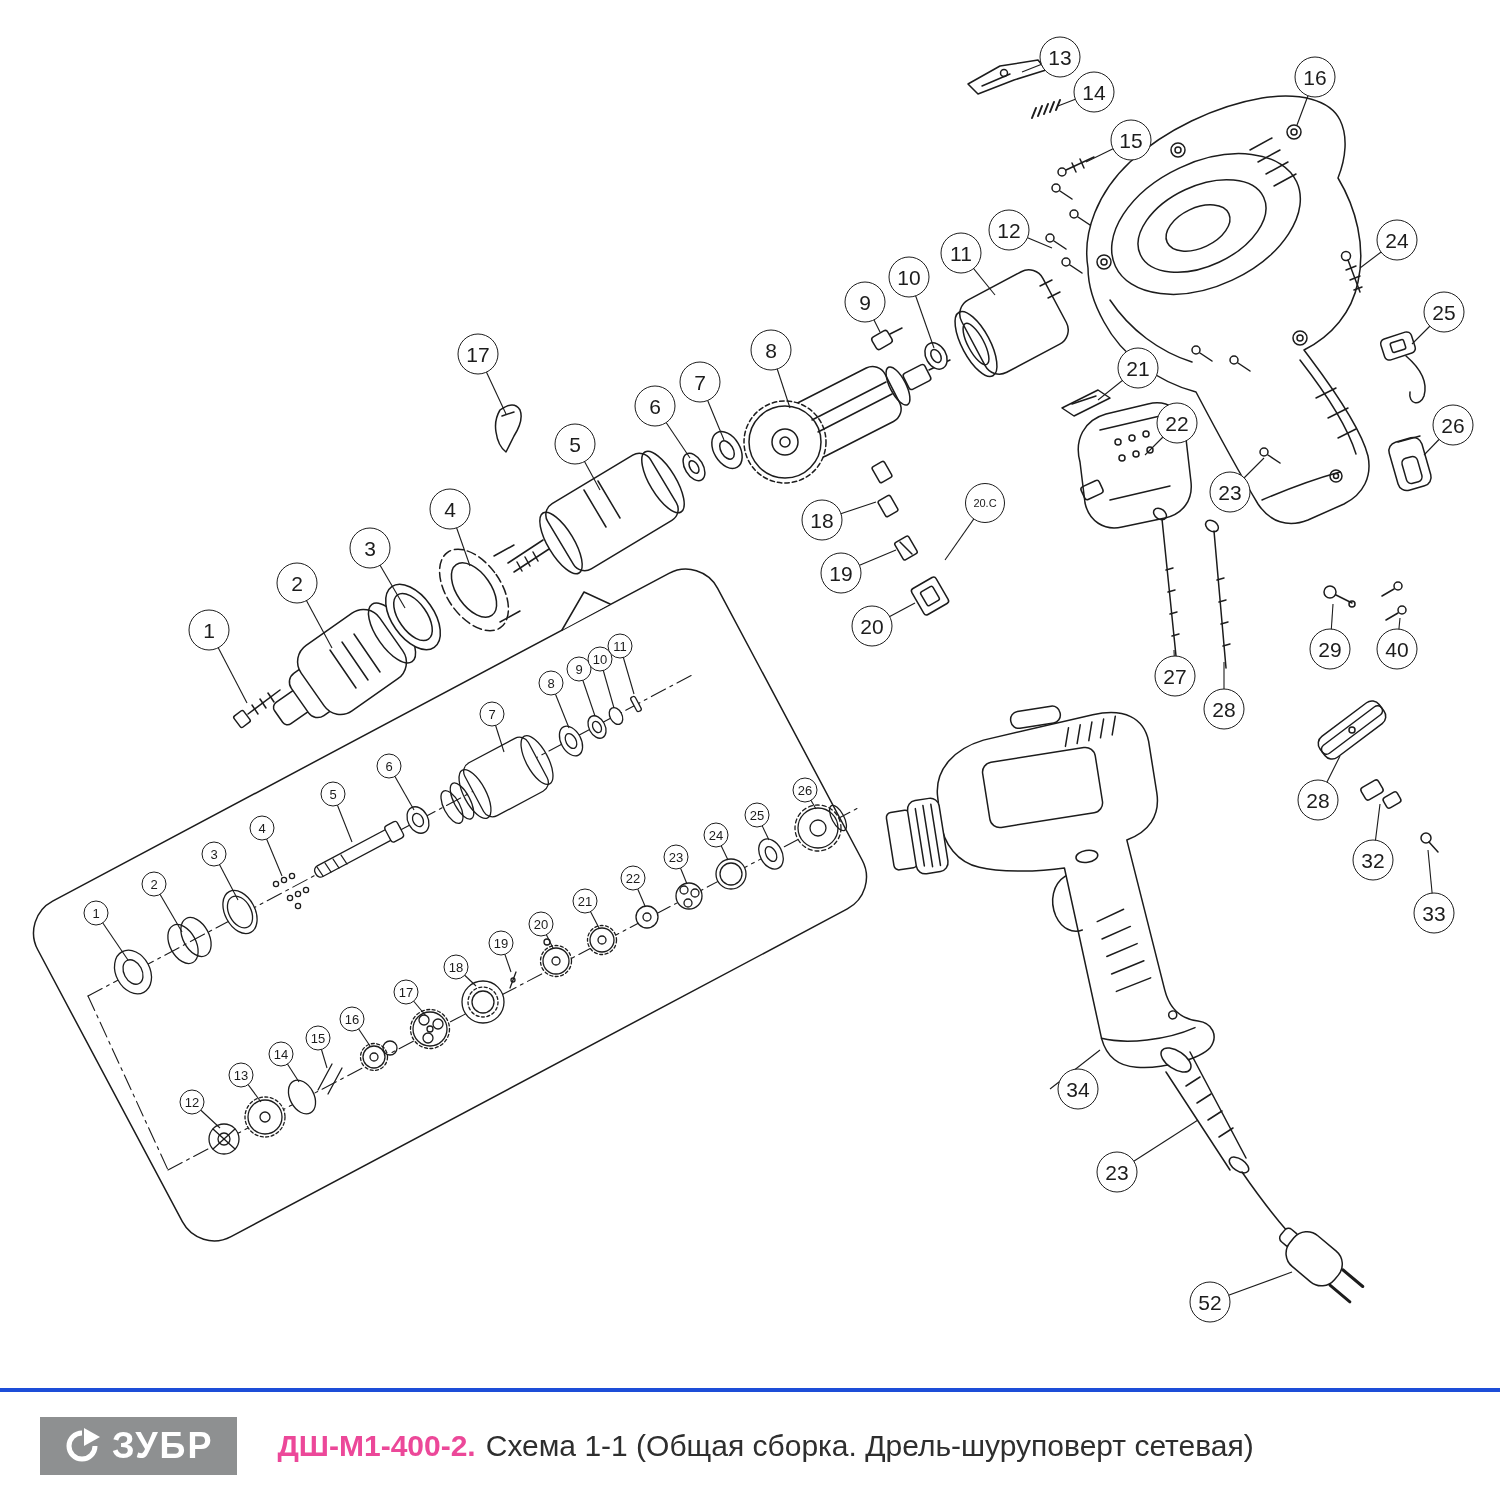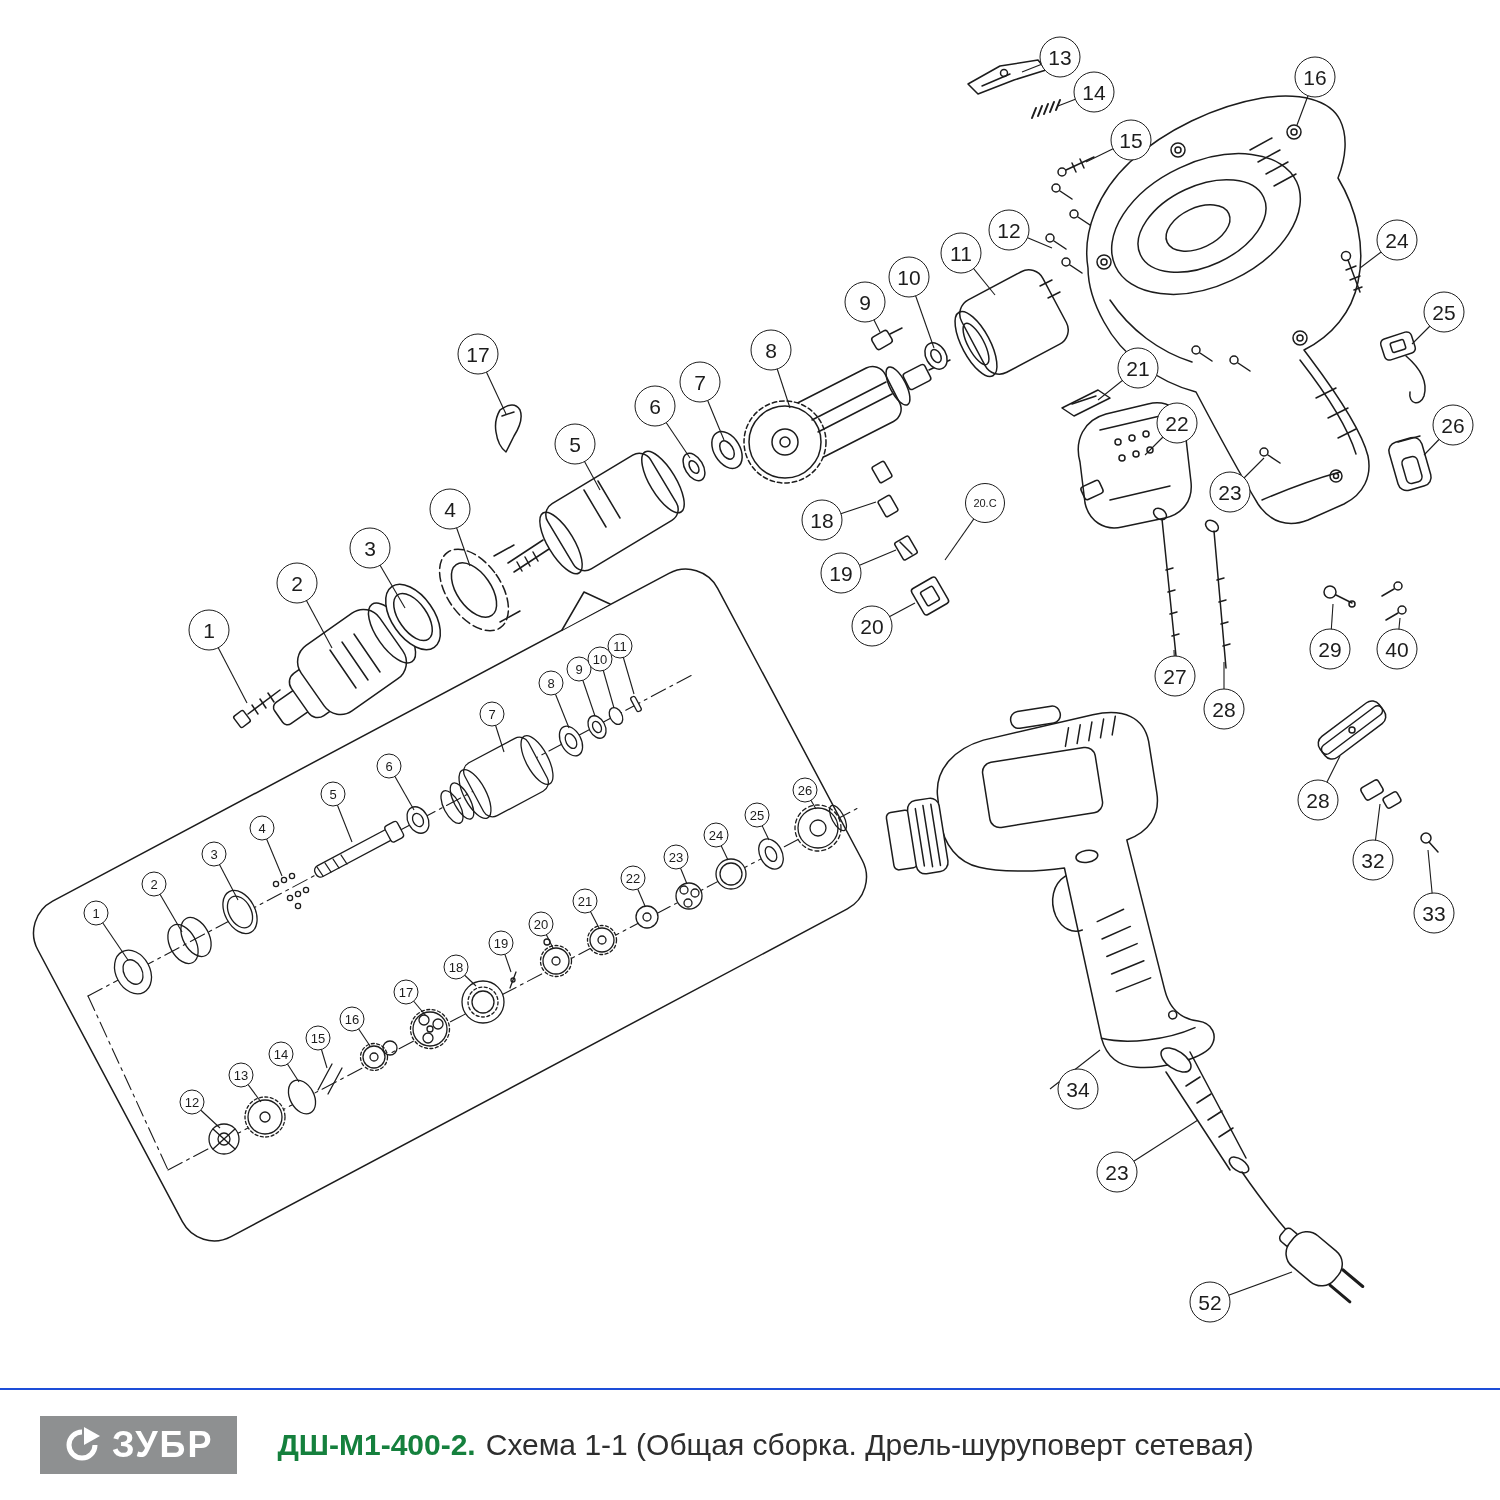--- a/index.html
+++ b/index.html
@@ -7,26 +7,26 @@
   .stage{position:relative;width:1500px;height:1500px;background:#fff;overflow:hidden}
   .art,.leaders{position:absolute;left:0;top:0;width:1500px;height:1500px}
   #leader-layer line{stroke:#1c1c1c;stroke-width:1.1}
   #callout-layer{position:absolute;left:0;top:0;width:1500px;height:1500px}
   .callout{position:absolute;transform:translate(-50%,-50%);background:#fff;border:1.8px solid #1c1c1c;
            border-radius:50%;display:flex;align-items:center;justify-content:center;color:#1c1c1c;
            font-family:"Liberation Sans",sans-serif;line-height:1}
   .callout.main{width:41px;height:41px;font-size:21px}
   .callout.inset{width:25px;height:25px;font-size:13px;border-width:1.4px}
   .callout.tag{width:40px;height:40px;font-size:11px;border-width:1.5px}
-  .footer{position:absolute;left:0;right:0;top:1388px;height:112px;border-top:2px solid #1d4ed8;
+  .footer{position:absolute;left:0;right:0;top:1388px;height:112px;border-top:4px solid #1d4ed8;
           background:#fff;display:flex;align-items:center;padding-left:40px;gap:40px}
   .logo{display:flex;align-items:center;gap:12px;height:58px;padding:0 24px;color:#fff;
         font-weight:bold;font-size:36px;letter-spacing:2px}
   .title{font-size:30px;color:#2e2e2e;white-space:nowrap}
-  .title .model{font-weight:bold;color:#15803d;margin-right:10px}
+  .title .model{font-weight:bold;color:#ec4899;margin-right:10px}
 </style>
 </head>
 <body>
 
 <div class="stage">
 
 <svg class="art" viewBox="0 0 1500 1500">
  <g stroke="#1c1c1c" stroke-width="1.5" fill="none" stroke-linecap="round" stroke-linejoin="round">
 
   <g>

